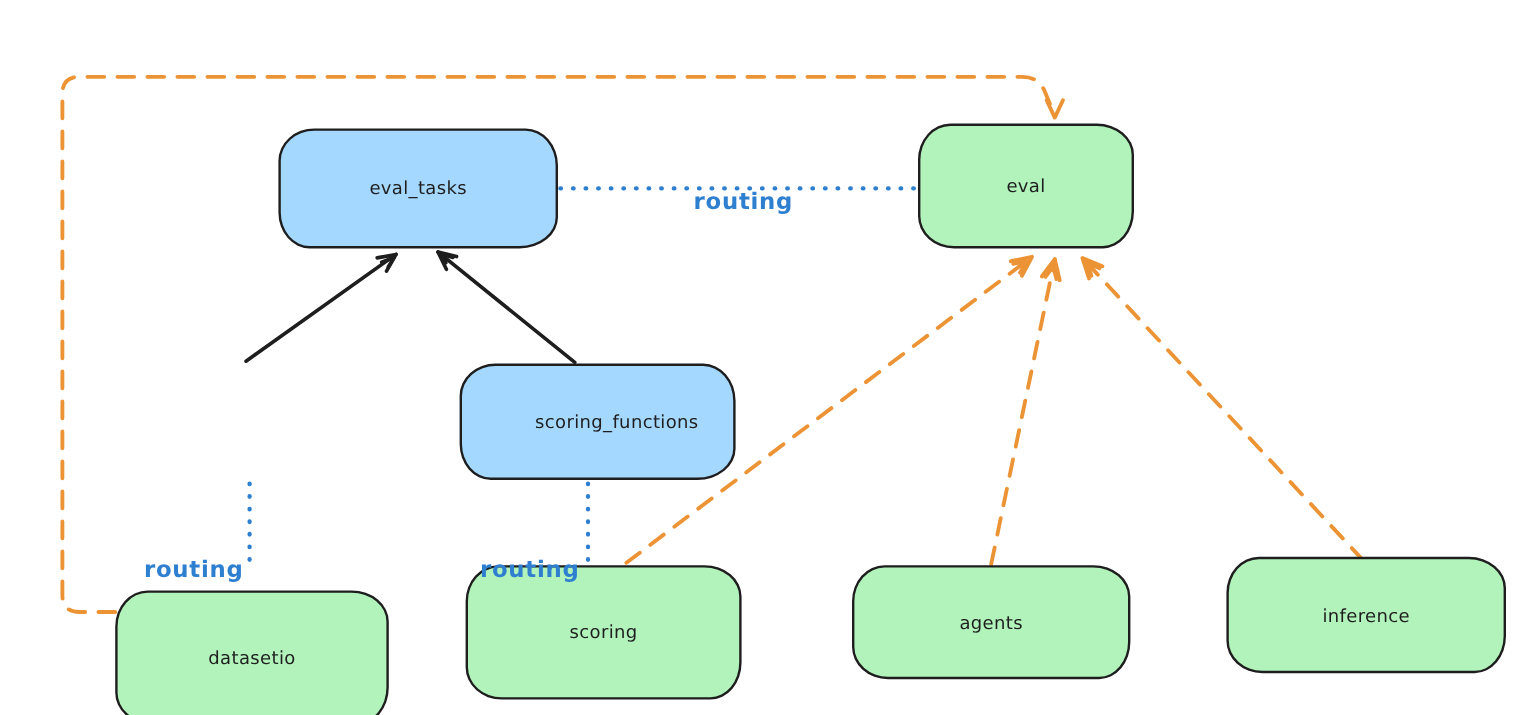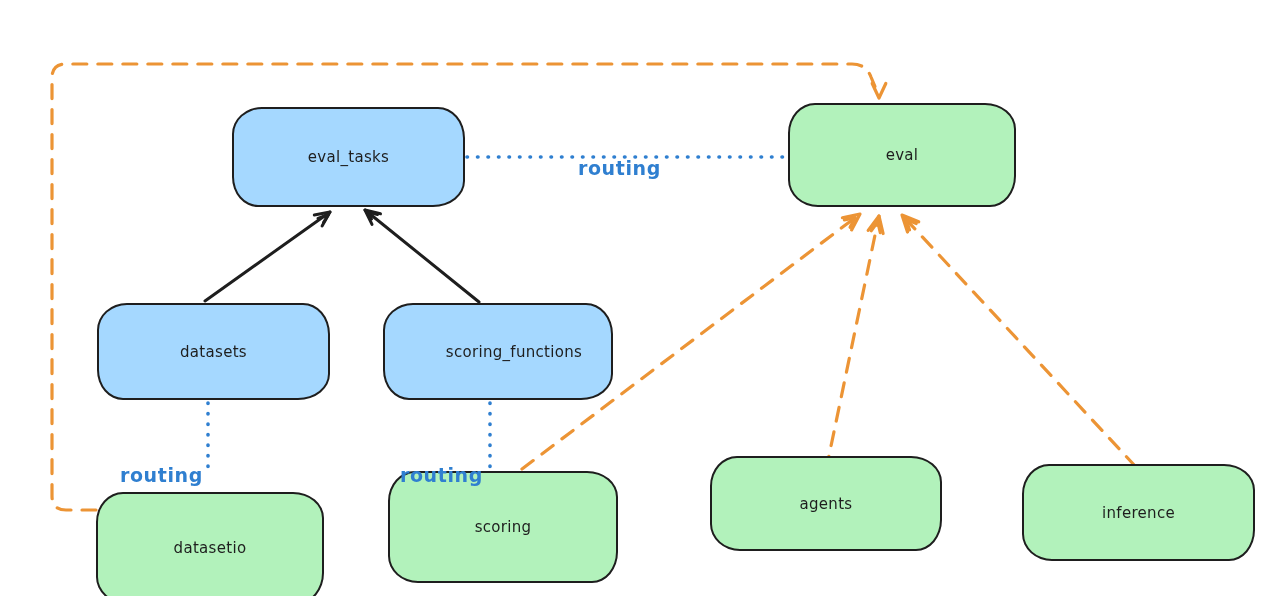--- a/index.html
+++ b/index.html
@@ -73,31 +73,30 @@
     </g>
     <g>
       <line class="orange-dash" x1="1136" y1="467" x2="902" y2="215"></line>
       <polyline class="orange-solid" points="907.5,232.1 902,215 918.7,221.8"></polyline>
       <polyline class="orange-solid" points="909.5,229.9 906.1,219.4 916.3,223.5"></polyline>
     </g>
   </svg>
 
   <div class="node blue" style="left:232px;top:107px;width:233px;height:100px;">eval_tasks</div>
 
-  <div class="node green" style="left:788px;top:103px;width:228px;height:104px;text-align:right;">eval</div>
+  <div class="node green" style="left:765px;top:103px;width:180px;height:104px;text-align:right;">eval</div>
 
-  <div class="node blue" style="left:97px;top:303px;width:233px;height:97px;">datasets</div>
 
   <div class="node blue" style="left:383px;top:303px;width:230px;height:97px;padding-left:32px;">scoring_functions</div>
 
   <div class="node green" style="left:96px;top:477px;width:228px;height:112px;margin-top:15px;">datasetio</div>
 
   <div class="node green" style="left:388px;top:471px;width:230px;height:112px;">scoring</div>
 
-  <div class="node green" style="left:710px;top:456px;width:232px;height:95px;">agents</div>
+  <div class="node green" style="left:710px;top:471px;width:232px;height:95px;">agents</div>
 
   <div class="node green" style="left:1022px;top:464px;width:233px;height:97px;">inference</div>
 
   <div class="edge-label" style="left:578px;top:117px;">routing</div>
 
   <div class="edge-label" style="left:120px;top:424px;">routing</div>
 
   <div class="edge-label" style="left:400px;top:424px;">routing</div>
 
 </div>

